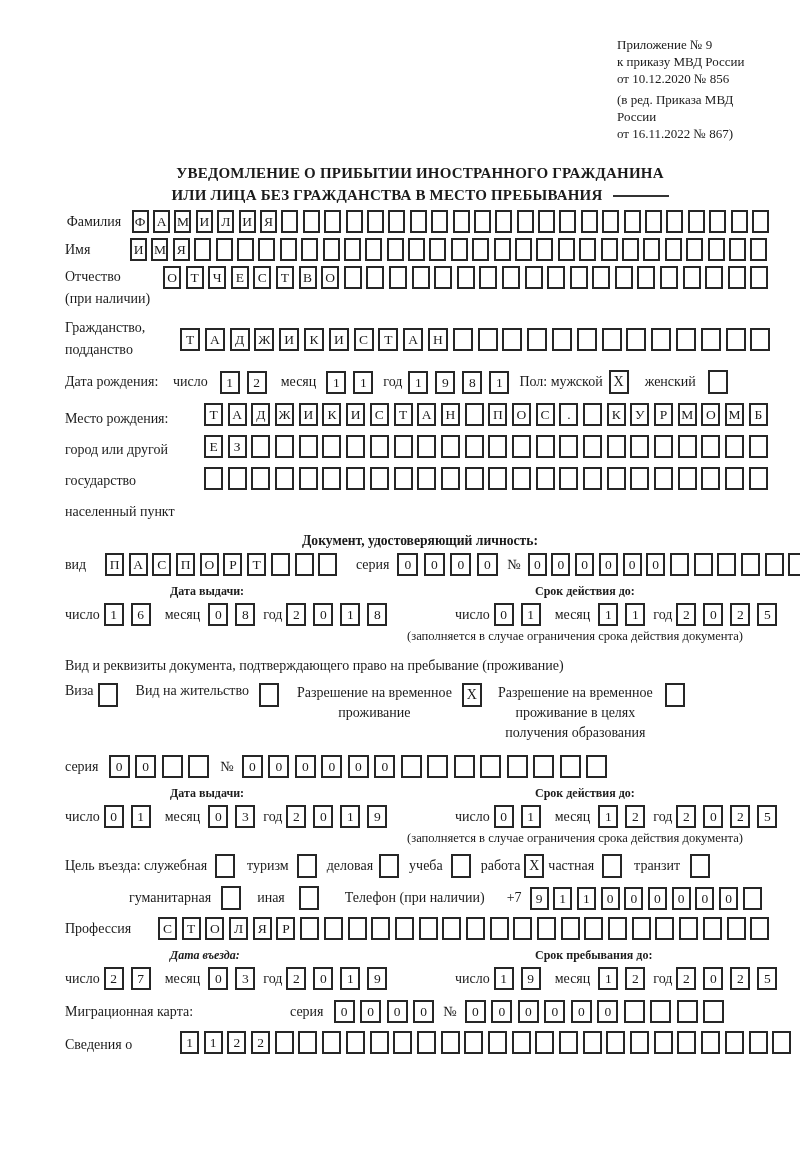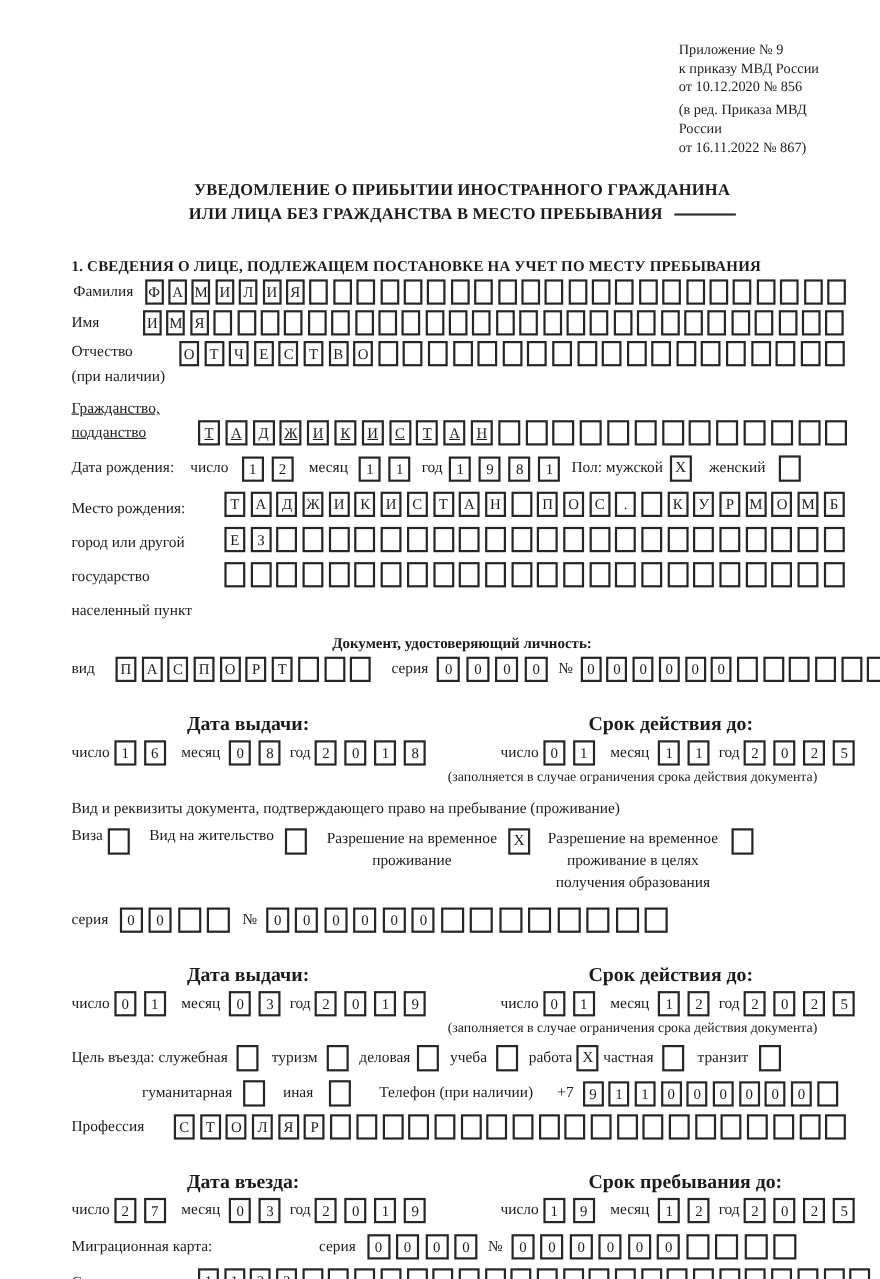--- a/index.html
+++ b/index.html
@@ -42,21 +42,21 @@
   }
 
   .frow { display:flex; align-items:center; margin-top:5px; }
   .frow .lbl { flex:none; }
   .two-col-label { line-height:22px; }
 
   .center-head { text-align:center; font-weight:bold; font-size:13.6px; margin-top:10px; }
 
   .date-pair { display:flex; margin-top:8px; }
   .dp-col { flex:none; }
-  .dp-head { font-weight:bold; font-size:18px;margin-top:20px; }
+  .dp-head { font-weight:bold; font-size:12px; }
   .dp-row { display:flex; align-items:center; margin-top:4px; }
   .note { font-size:12.6px; margin-top:3px; }
 
   .multi-line { text-align:center; line-height:20px; }
 </style>
 </head>
 <body>
 
 <div class="page">
 
@@ -67,21 +67,20 @@
     <div class="gap"></div>
     <div>(в ред. Приказа МВД России</div>
     <div>от 16.11.2022 № 867)</div>
   </div>
 
   <div class="title">
     <div>УВЕДОМЛЕНИЕ О ПРИБЫТИИ ИНОСТРАННОГО ГРАЖДАНИНА</div>
     <div><span>ИЛИ ЛИЦА БЕЗ ГРАЖДАНСТВА В МЕСТО ПРЕБЫВАНИЯ</span><span class="title-underline"></span></div>
   </div>
 
-  <div class="sect-head">1. СВЕДЕНИЯ О ЛИЦЕ, ПОДЛЕЖАЩЕМ ПОСТАНОВКЕ НА УЧЕТ ПО МЕСТУ ПРЕБЫВАНИЯ</div>
 
   <div class="frow" style="margin-top:4px;justify-content:center;">
     <span class="lbl" style="width:65px;">Фамилия</span>
     <span class="cells cw17">
         <span class="cell">Ф</span>
         <span class="cell">А</span>
         <span class="cell">М</span>
         <span class="cell">И</span>
         <span class="cell">Л</span>
         <span class="cell">И</span>
@@ -177,21 +176,21 @@
         <span class="cell"></span>
         <span class="cell"></span>
         <span class="cell"></span>
         <span class="cell"></span>
         <span class="cell"></span>
         <span class="cell"></span>
         <span class="cell"></span>
       </span>
   </div>
 
-  <div class="frow" style="align-items:flex-end; margin-top:7px;text-decoration:underline;">
+  <div class="frow" style="align-items:center; margin-top:7px;">
     <span class="two-col-label" style="width:115px; flex:none;">
       <div>Гражданство,</div>
       <div>подданство</div>
     </span>
     <span class="cells cw20">
         <span class="cell">Т</span>
         <span class="cell">А</span>
         <span class="cell">Д</span>
         <span class="cell">Ж</span>
         <span class="cell">И</span>
@@ -581,21 +580,21 @@
         <span class="cell"></span>
         <span class="cell"></span>
         <span class="cell"></span>
         <span class="cell"></span>
         <span class="cell"></span>
       </span>
   </div>
 
   <div class="date-pair">
     <div class="dp-col" style="width:390px;">
-      <div class="dp-head" style="padding-left:105px;">Дата въезда:</div>
+      <div class="dp-head" style="padding-left:105px;font-style:italic;">Дата въезда:</div>
       <div class="dp-row">
         <span class="lbl" style="margin-right:4px;">число</span>
         <span class="cells dcells">
             <span class="cell">2</span>
             <span class="cell">7</span>
           </span>
         <span class="lbl" style="margin:0 8px 0 14px;">месяц</span>
         <span class="cells dcells">
             <span class="cell">0</span>
             <span class="cell">3</span>

